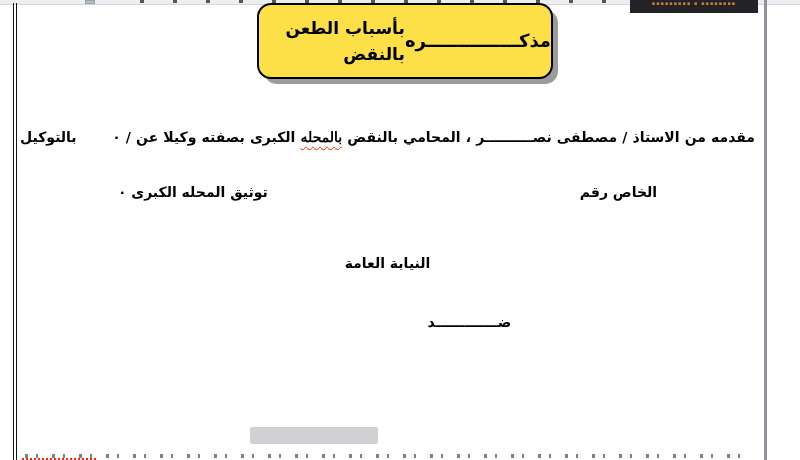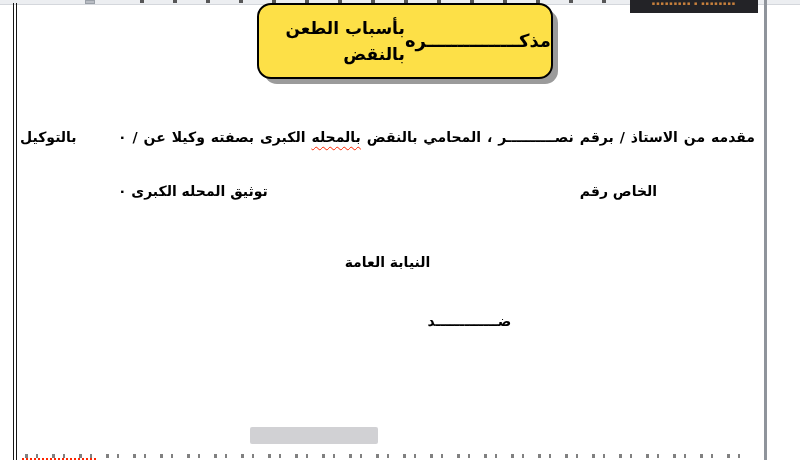--- a/index.html
+++ b/index.html
@@ -36,21 +36,21 @@
   .faint-overlay{position:absolute;left:250px;top:427px;width:128px;height:17px;
     background:rgba(145,145,152,.42);filter:blur(.6px);border-radius:2px;z-index:0;}
 
   
   .content{position:absolute;left:20px;top:94px;width:735px;direction:rtl;color:#000;
     font-weight:700;font-size:14px;white-space:pre-wrap;z-index:1;}
   .ln{line-height:22.4px;min-height:22.4px;text-align:center;}
   .just{text-align:justify;text-align-last:justify;}
   .center{text-align:center;text-align-last:center;}
   .vs-shift{display:inline-block;transform:translateX(82px);}
-  .sp{text-decoration:underline wavy #ff2400;text-decoration-thickness:1px;text-underline-offset:4px;text-decoration-skip-ink:none;}
+  .sp{text-decoration:underline wavy #ff2400;text-decoration-thickness:1px;text-underline-offset:4px;text-decoration-skip-ink:none;font-family:Liberation Serif, serif;}
 
   
   .partial-strip{position:absolute;left:25px;top:454px;width:715px;height:4px;opacity:.55;
     background:repeating-linear-gradient(90deg,#1a1a1a 0 3px,transparent 3px 11px,#1a1a1a 11px 13px,transparent 13px 27px);}
   .partial-squiggle{position:absolute;left:22px;top:458px;width:75px;height:2px;
     background:repeating-linear-gradient(90deg,#ff2400 0 2px,transparent 2px 4px);}
 </style>
 </head>
 <body>
 
@@ -69,21 +69,21 @@
   </div>
 
   <div class="title-box">
     <div class="t1">مذكـــــــــــــــره</div>
     <div class="t2">بأسباب الطعن بالنقض</div>
   </div>
 
   <div class="faint-overlay"></div>
 
   <div class="content">
-    <div class="ln just"><span>مقدمه من الاستاذ / برقم نصــــــــــر ، المحامي بالنقض </span><span class="sp">بالمحله</span><span> الكبرى بصفته وكيلا عن / ٠       بالتوكيل</span></div>
+    <div class="ln just"><span>مقدمه من الاستاذ / مصطفى نصــــــــــر ، المحامي بالنقض </span><span class="sp">بالمحله</span><span> الكبرى بصفته وكيلا عن / ٠       بالتوكيل</span></div>
     <div class="ln">الخاص رقم                                                                توثيق المحله الكبرى ٠</div>
 
     <div class="ln center">النيابة العامة</div>
     <div class="ln center" style="margin-top:5px;"><span class="vs-shift">ضـــــــــــــد</span></div>
 
     
 
     
 
     

